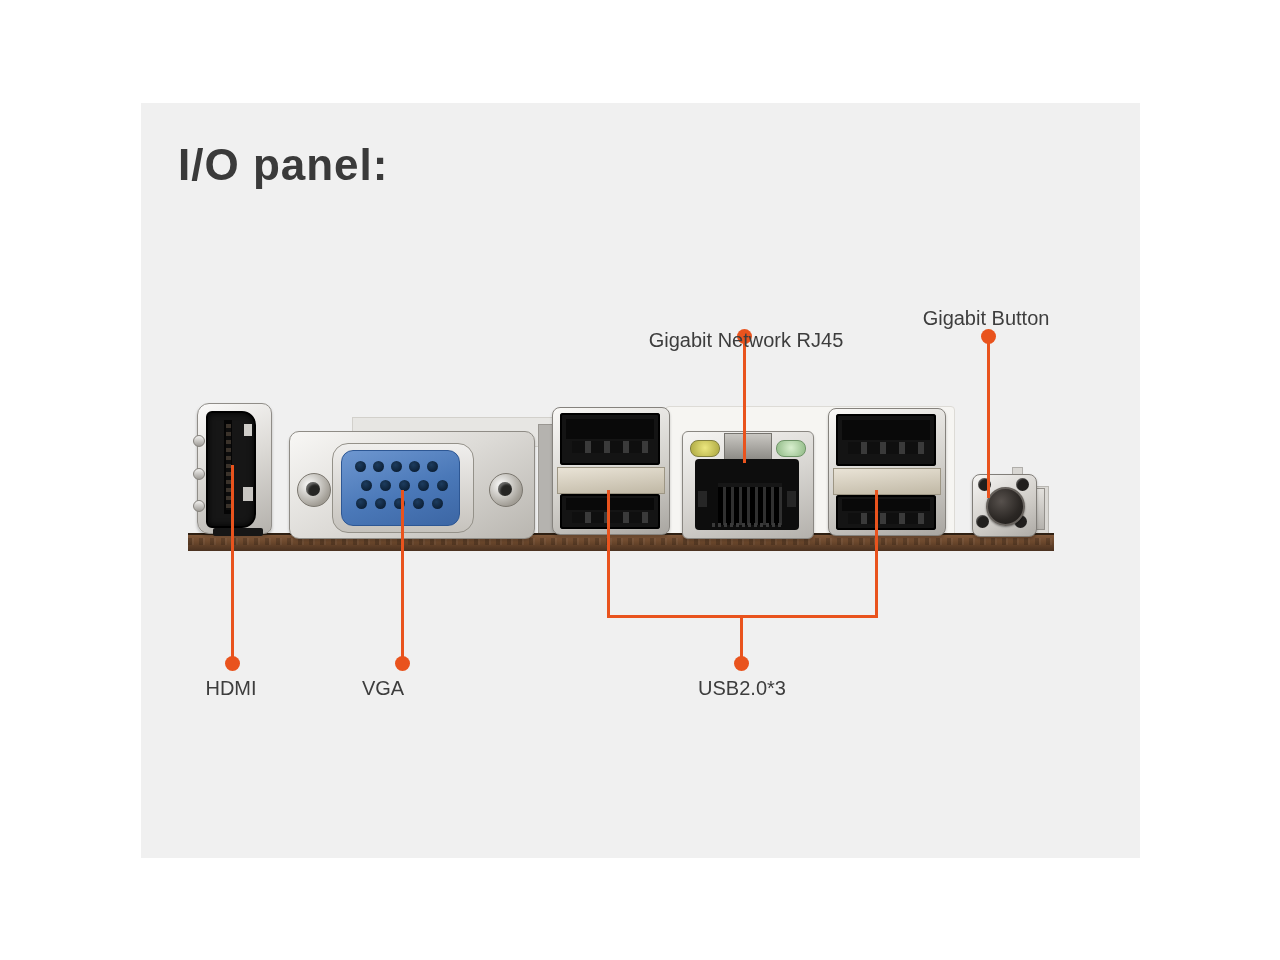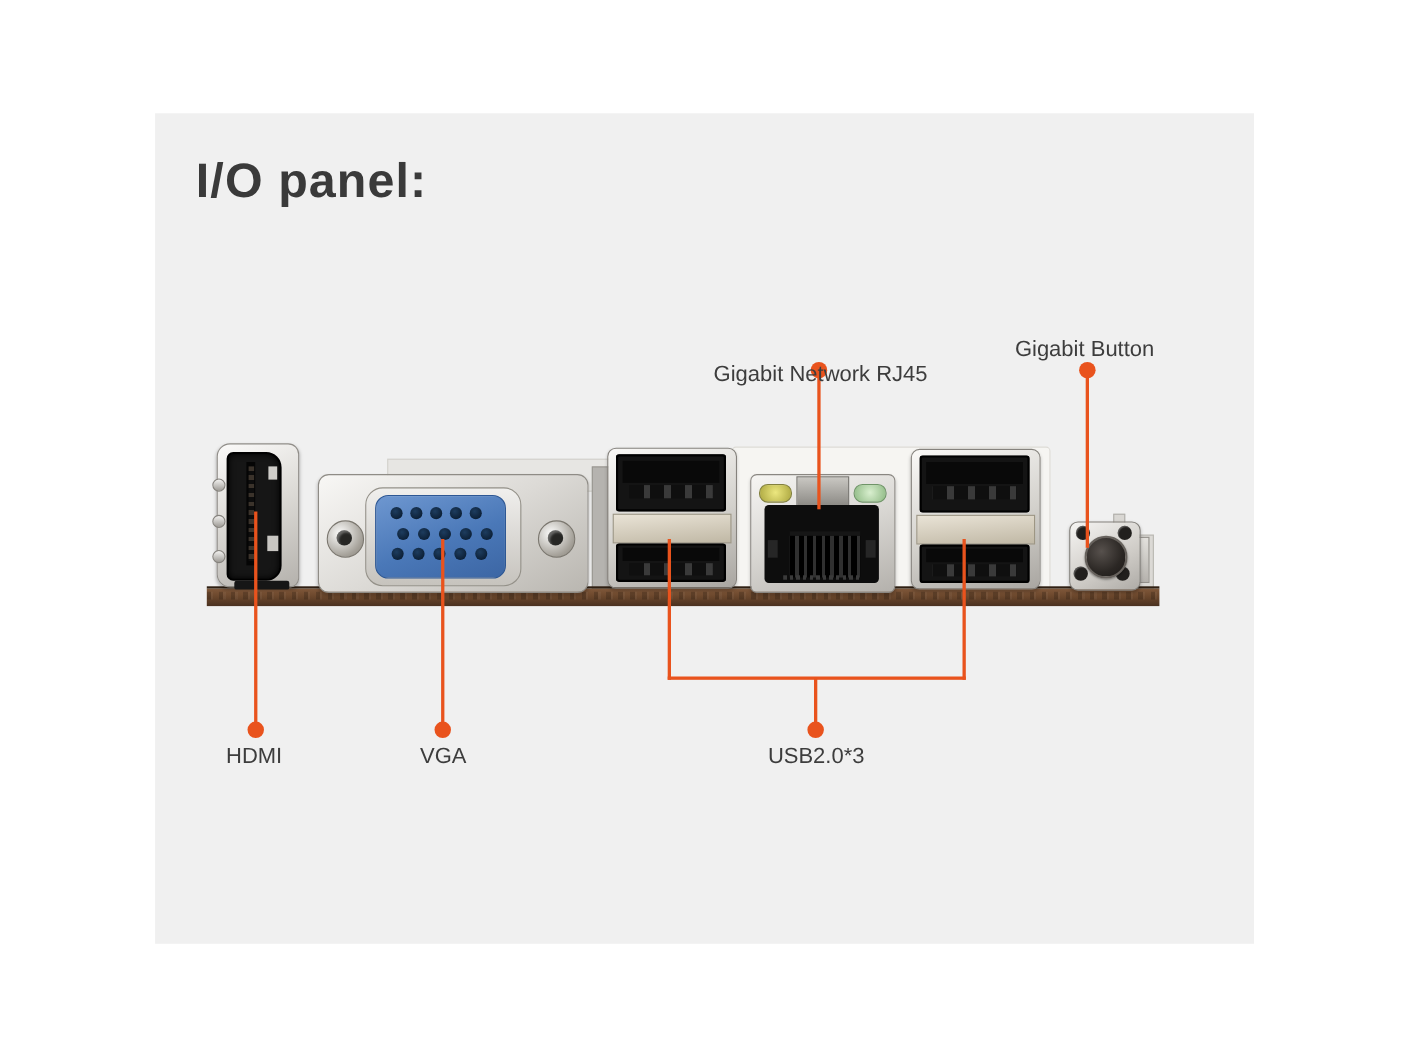--- a/index.html
+++ b/index.html
@@ -209,15 +209,15 @@
 
   <div class="abs cl-dot" style="left:737px; top:329px;"></div>
   <div class="abs cl-dot" style="left:981px; top:329px;"></div>
   <div class="abs cl-dot" style="left:225px; top:656px;"></div>
   <div class="abs cl-dot" style="left:395px; top:656px;"></div>
   <div class="abs cl-dot" style="left:734px; top:656px;"></div>
 
   <div class="abs cl-label" style="left:746px; top:289px;margin-top:40px;">Gigabit Network RJ45</div>
   <div class="abs cl-label" style="left:986px; top:307px;">Gigabit Button</div>
   <div class="abs cl-label" style="left:231px; top:677px;">HDMI</div>
-  <div class="abs cl-label" style="left:403px; top:677px;">VGA</div>
+  <div class="abs cl-label" style="left:383px; top:677px;">VGA</div>
   <div class="abs cl-label" style="left:742px; top:677px;">USB2.0*3</div>
 </div>
 
 </body></html>

